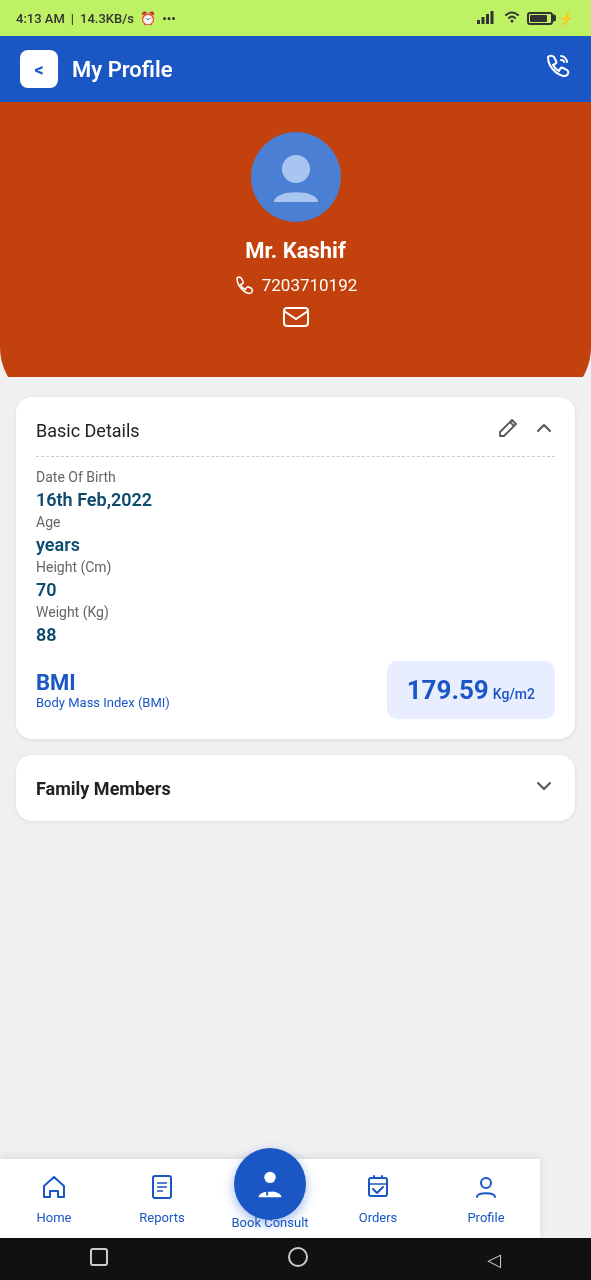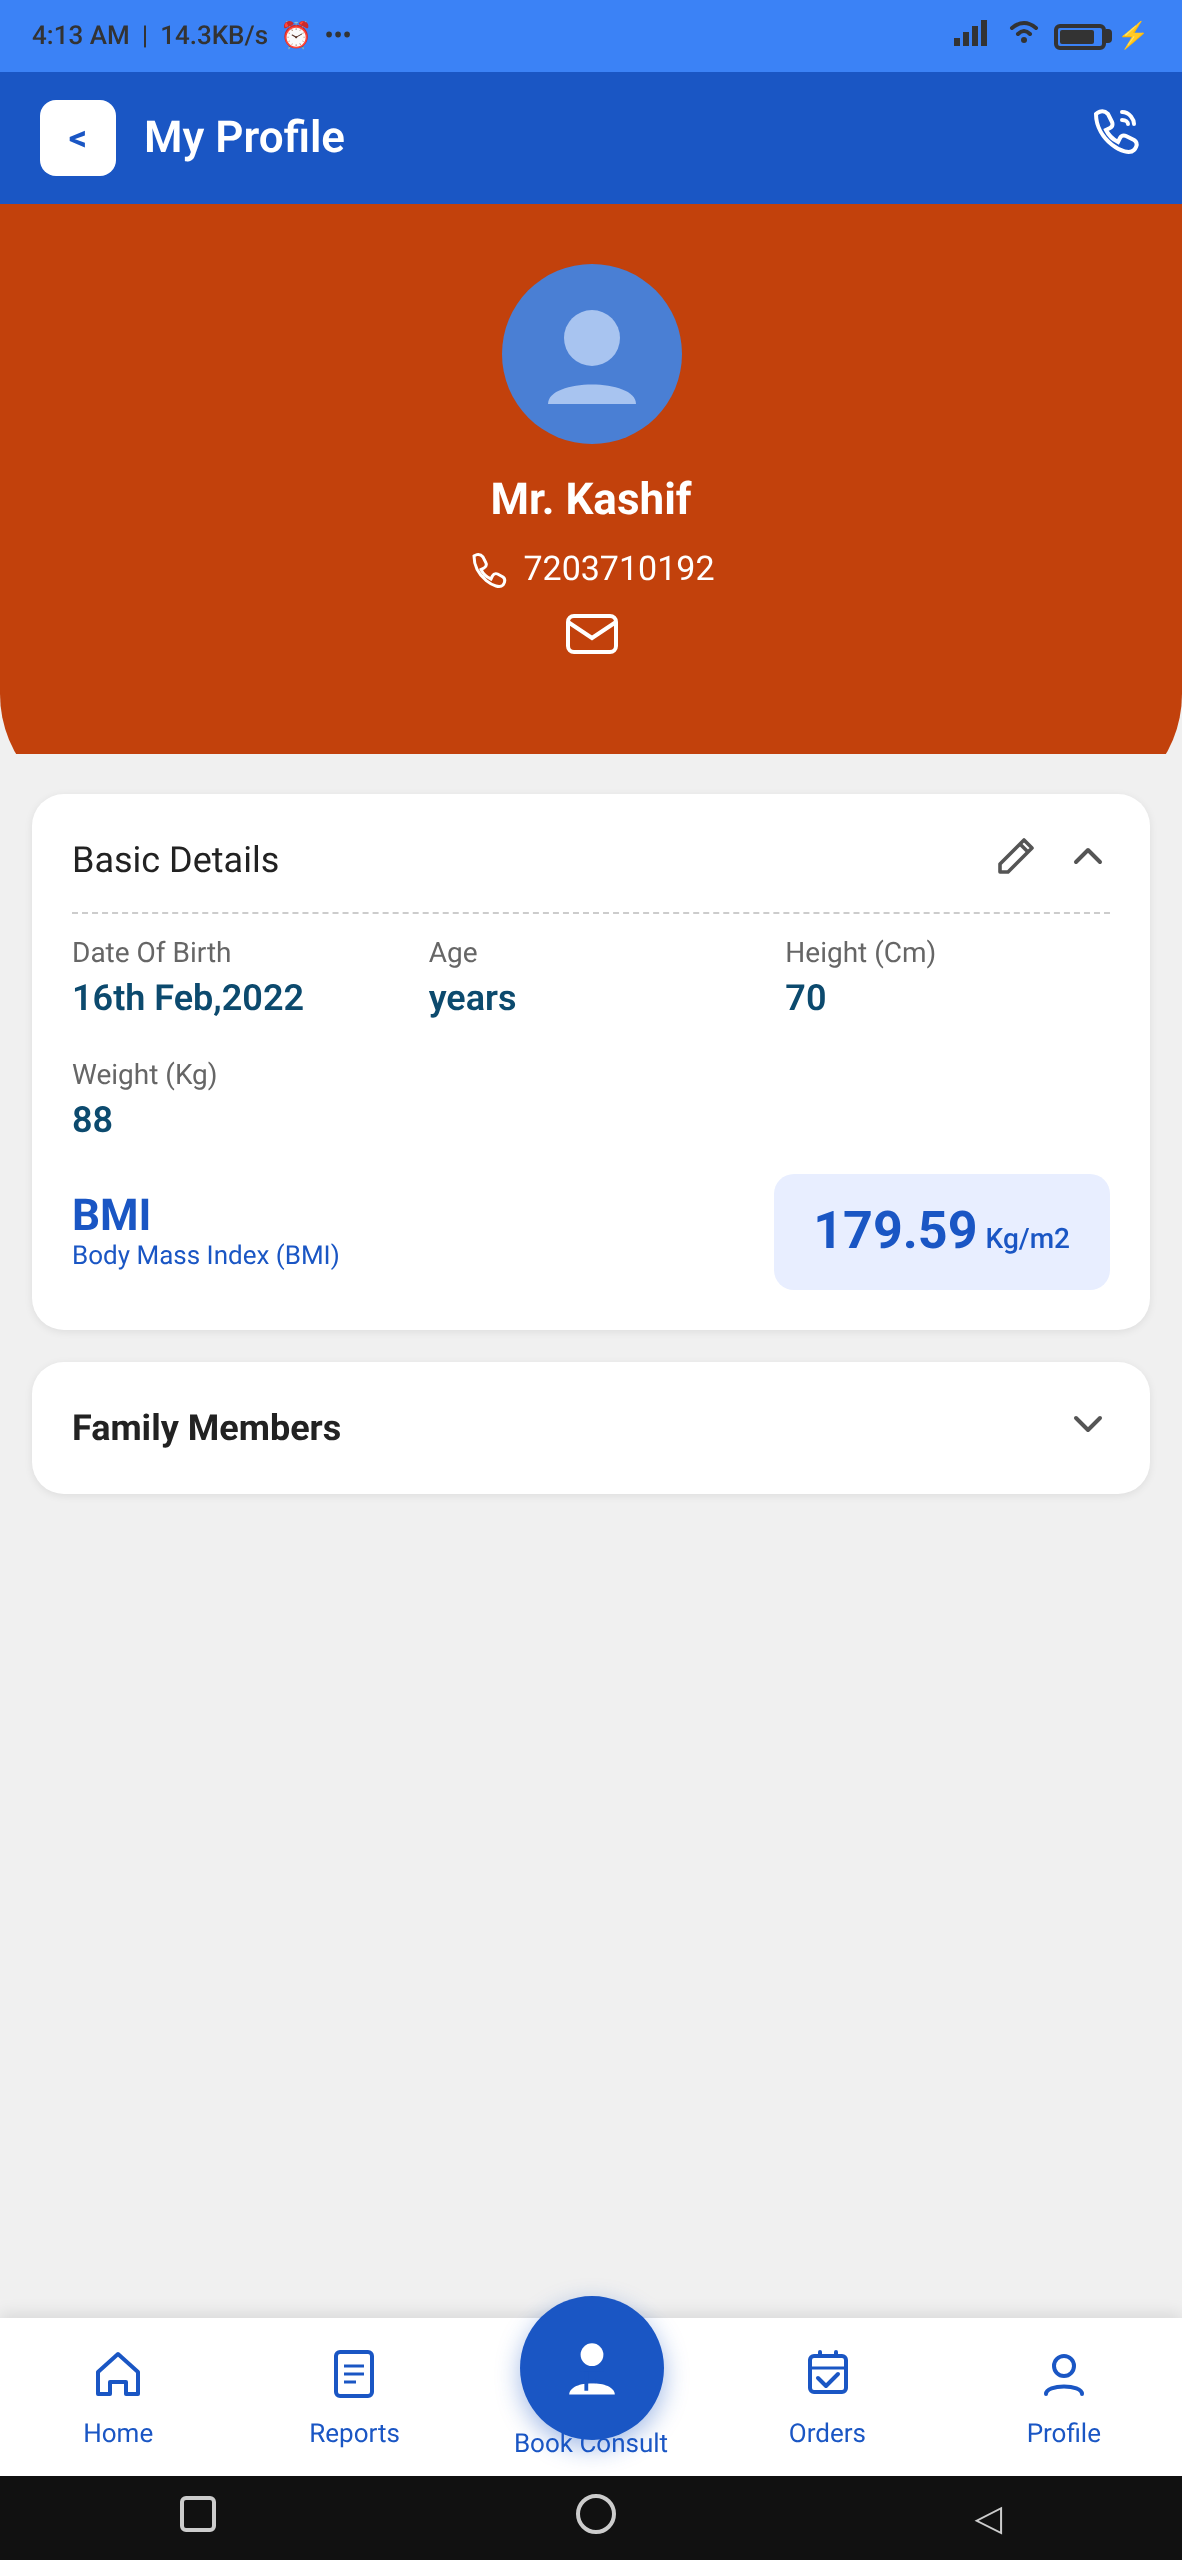--- a/index.html
+++ b/index.html
@@ -8,21 +8,21 @@
       width: 591px;
       min-height: 1280px;
       font-family: -apple-system, BlinkMacSystemFont, 'Segoe UI', Roboto, sans-serif;
       background: #f0f0f0;
       position: relative;
       overflow-x: hidden;
     }
 
     
     .status-bar {
-      background: #3b82f6;
+      background: #bef264;
       display: flex;
       justify-content: space-between;
       align-items: center;
       padding: 8px 16px;
       font-size: 13px;
       font-weight: 500;
       color: #333;
       height: 36px;
       gap: 16px;
     }
@@ -153,22 +153,22 @@
     .collapse-icon { font-size: 20px; color: #555; cursor: pointer; }
 
     .card-divider {
       border: none;
       border-top: 1.5px dashed #ccc;
       margin: 12px 0;
     }
 
     .details-grid {
       display: grid;
-      grid-template-columns: 1fr 1fr 1fr;
-      gap: 20px 16px;
+      grid-template-columns: 1fr;
+      gap: 4px 16px;
     }
     .detail-label {
       font-size: 14px;
       color: #666;
       margin-bottom: 4px;
     }
     .detail-value {
       font-size: 18px;
       font-weight: 600;
       color: #0c4a6e;
@@ -224,21 +224,21 @@
       font-size: 18px;
       font-weight: 700;
       color: #222;
     }
 
     
     .bottom-nav {
       position: fixed;
       bottom: 42px;
       left: 0;
-      width: 591px;
+      width: 540px;
       background: #fff;
       display: flex;
       align-items: center;
       justify-content: space-around;
       padding: 10px 0 8px;
       box-shadow: 0 -2px 8px rgba(0,0,0,0.1);
       z-index: 100;
     }
     .nav-item {
       display: flex;

